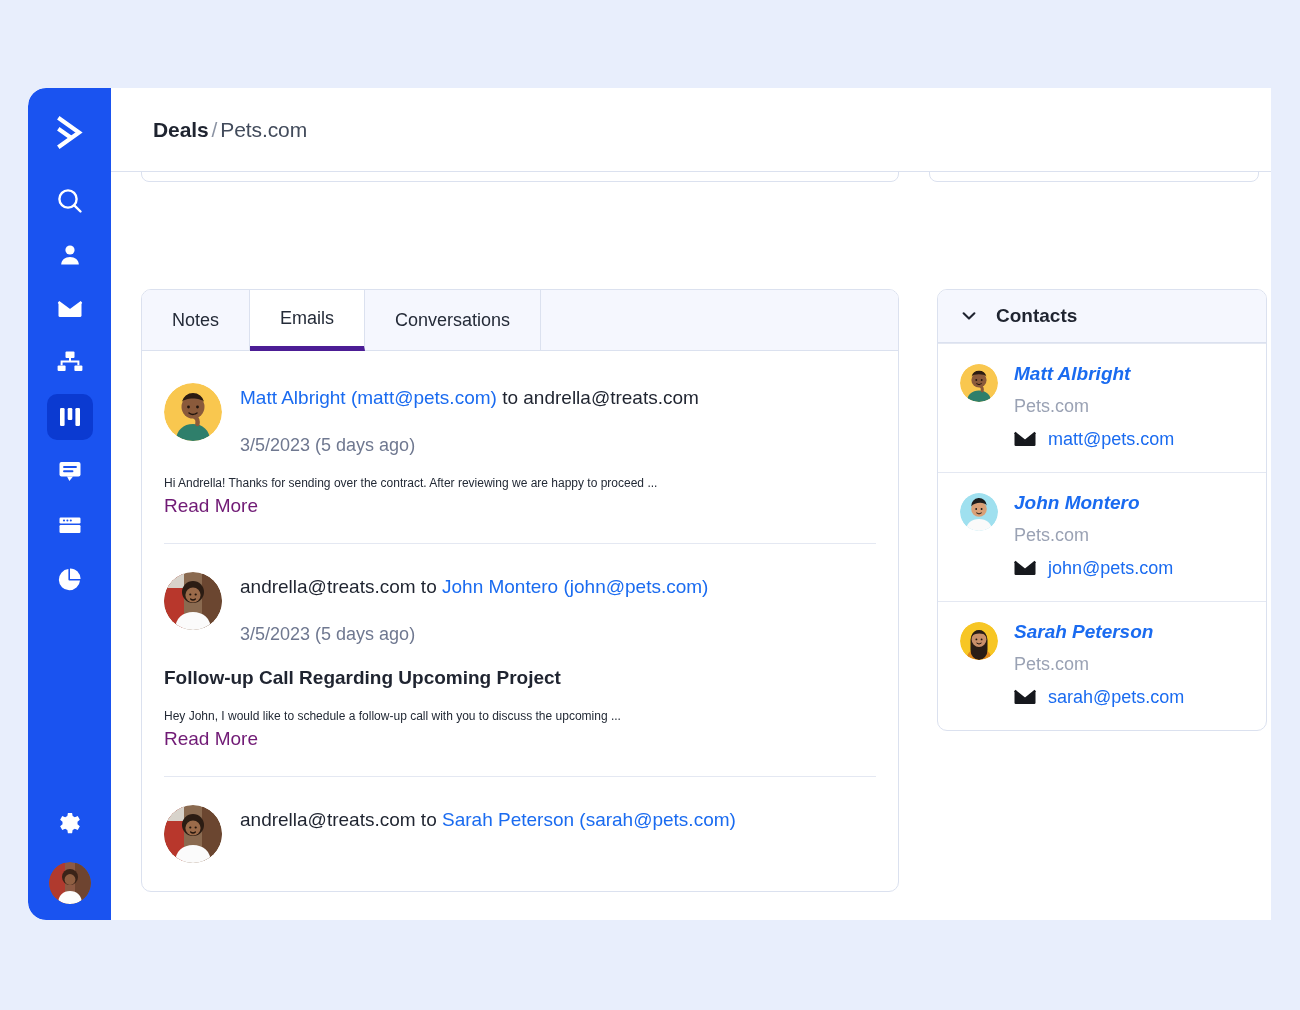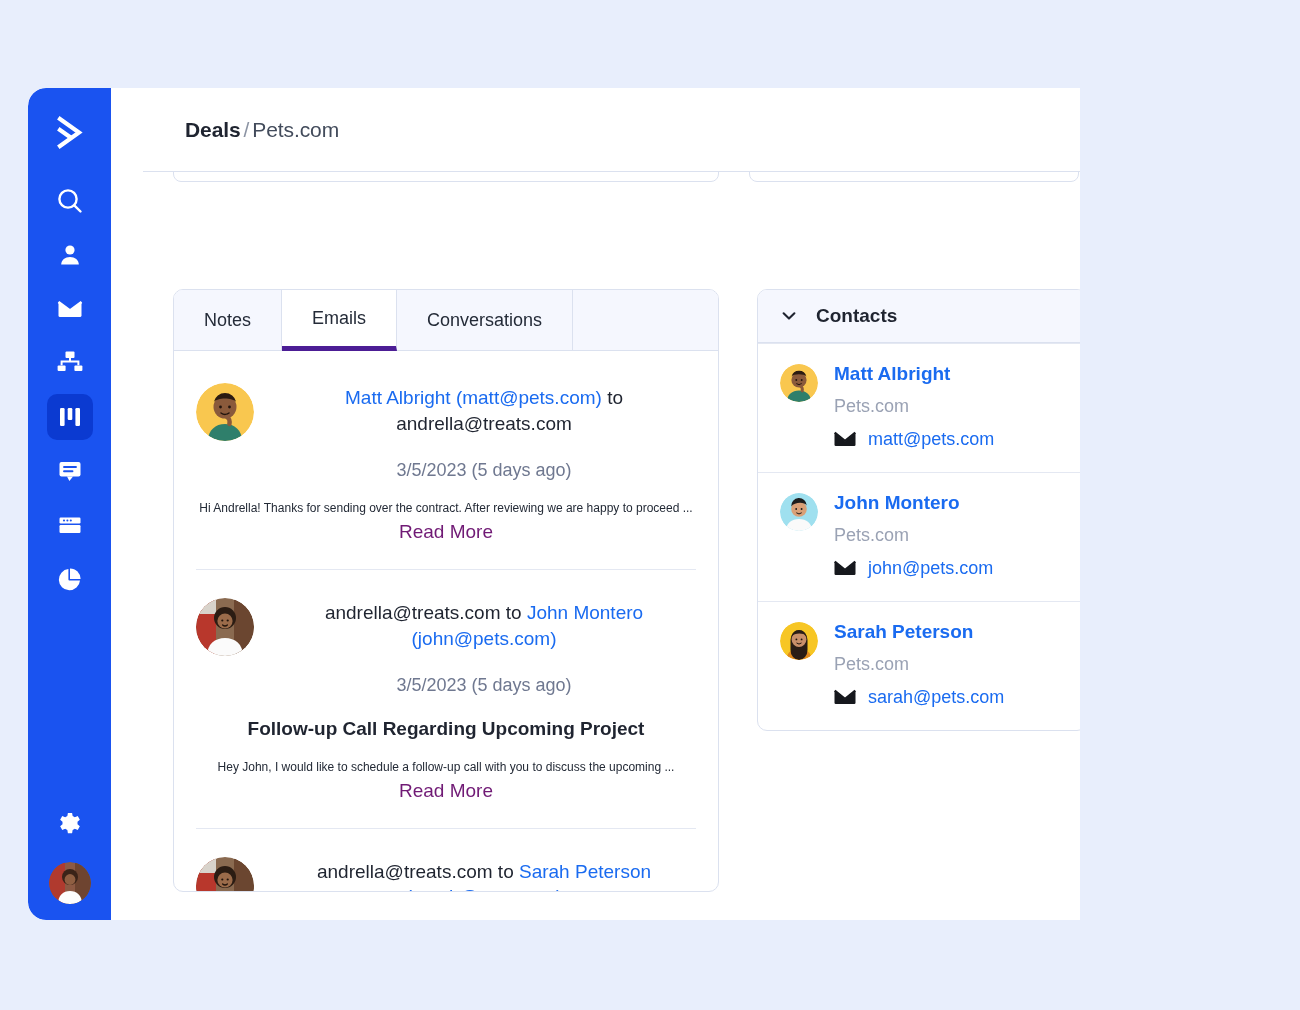--- a/index.html
+++ b/index.html
@@ -15,27 +15,26 @@
     background: #e8eefc;
     font-family: "Liberation Sans", sans-serif;
     -webkit-font-smoothing: antialiased;
   }
 
   
   .app-window {
     position: absolute;
     left: 28px;
     top: 88px;
-    width: 1052px;          
+    width: 1243px;          
     height: 832px;
     display: flex;
     border-radius: 18px 0 0 18px;
     overflow: hidden;
     background: #ffffff;
-    gap: 32px;
   }
 
   
   .sidebar {
     width: 83px;
     flex: 0 0 83px;
     background: #1a53f0;
     border-radius: 18px 0 0 18px;
     display: flex;
     flex-direction: column;
@@ -125,21 +124,21 @@
   }
   .breadcrumb .crumb-current {
     color: #424b5b;
   }
 
   
   .content {
     flex: 1 1 auto;
     display: flex;
     gap: 30px;
-    padding: 0 1px 0 30px;
+    padding: 0 12px 0 30px;
     overflow: hidden;
     position: relative;
   }
 
   .col-left {
     flex: 1 1 auto;
     min-width: 0;
     max-width: 843px;
     position: relative;
   }
@@ -208,21 +207,20 @@
 
   .email-list {
     flex: 1 1 auto;
     padding: 0 22px;
     overflow: hidden;
   }
 
   .email-item {
     padding: 28px 0 26px 0;
     border-top: 1px solid #e4e8f2;
-    text-align: center;
   }
   .email-item:first-child {
     border-top: none;
     padding-top: 32px;
   }
 
   .email-head {
     display: flex;
     gap: 18px;
     align-items: flex-start;
@@ -326,20 +324,21 @@
   .contact-info { min-width: 0; }
 
   .contact-name {
     font-size: 19px;
     font-weight: 700;
     color: #1a6bf0;
     text-decoration: none;
     cursor: pointer;
     display: block;
     line-height: 1.1;
+    font-style: italic;
   }
   .contact-org {
     font-size: 18px;
     color: #9aa2b4;
     margin-top: 11px;
   }
   .contact-email-line {
     display: flex;
     align-items: center;
     gap: 12px;

